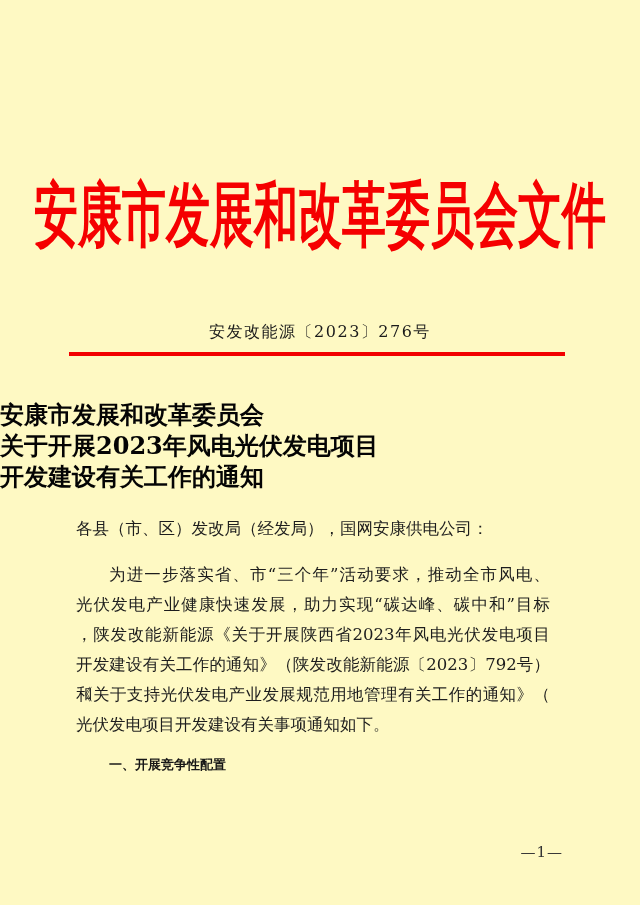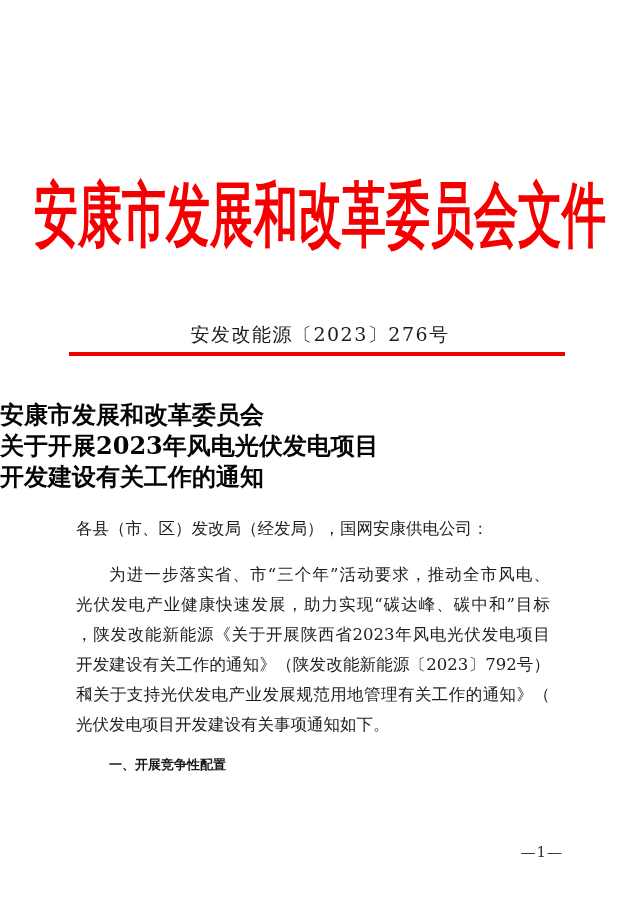--- a/index.html
+++ b/index.html
@@ -1,21 +1,21 @@
 <!DOCTYPE html>
 <html><head>
 <meta charset="utf-8">
 <style>
   html, body { margin: 0; padding: 0; background: #e8e8e8; }
   .page {
     position: relative;
     width: 640px;
     height: 905px;
     margin: 0 auto;
-    background: #ffffff;
+    background: #fef9c3;
     overflow: hidden;
     font-family: "DejaVu Serif", "Liberation Serif", serif;
   }
   
   .banner {
     position: absolute;
     top: 172px;
     left: 0;
     width: 100%;
     height: 86px;
@@ -34,21 +34,21 @@
     transform-origin: center center;
     font-family: "DejaVu Serif", "Liberation Serif", serif;
   }
   
   .doc-number {
     position: absolute;
     top: 322px;
     left: 0;
     width: 100%;
     text-align: center;
-    font-size: 19px;
+    font-size: 16px;
     letter-spacing: 1.5px;
     color: #1b1b1b;
   }
   
   .red-rule {
     position: absolute;
     top: 352px;
     left: 69px;
     width: 496px;
     height: 4px;

